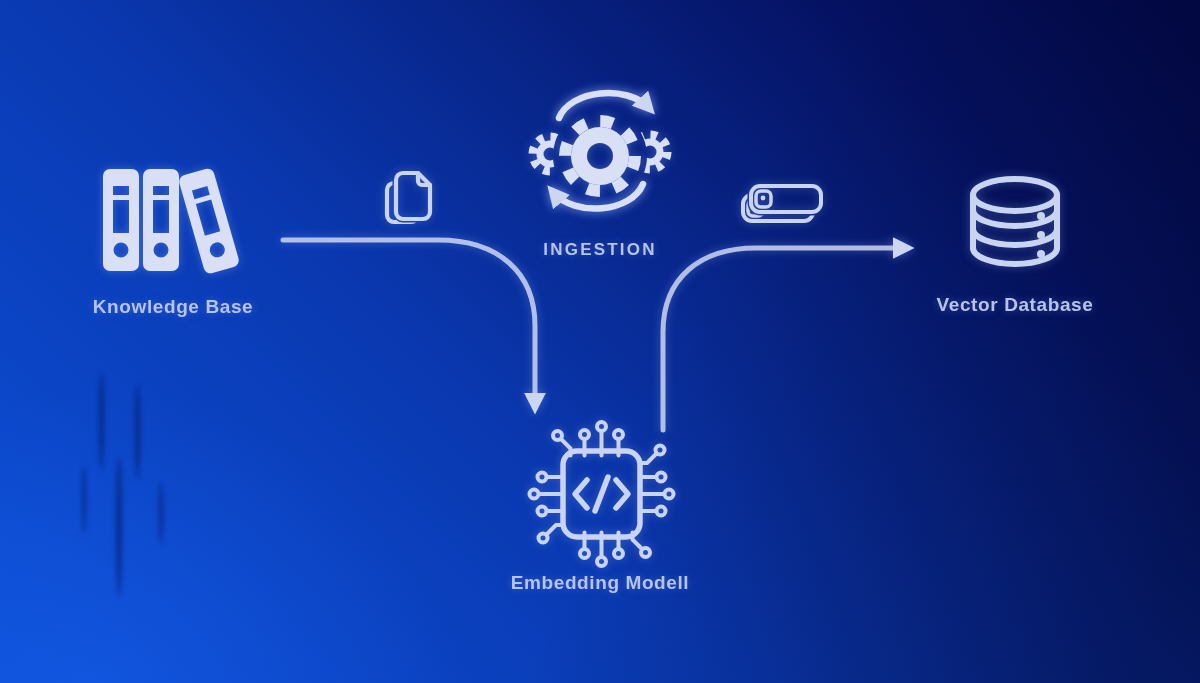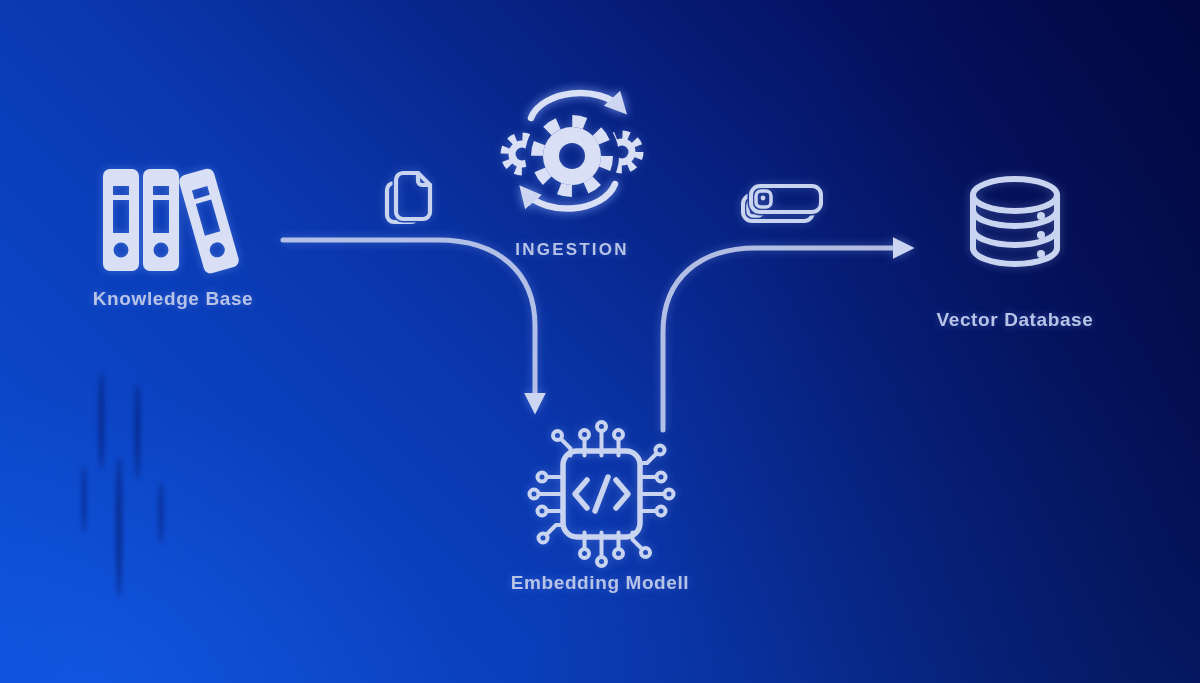--- a/index.html
+++ b/index.html
@@ -70,38 +70,38 @@
         <path transform="translate(46,6)" d="M7,0 H29 A7,7 0 0 1 36,7 V95 A7,7 0 0 1 29,102 H7 A7,7 0 0 1 0,95 V7 A7,7 0 0 1 7,0 Z
              M10,17 H26 V26 H10 Z
              M10,31 H26 V64 H10 Z
              M18,81 m-7.5,0 a7.5,7.5 0 1 0 15,0 a7.5,7.5 0 1 0 -15,0 Z"></path>
         <path transform="translate(94,7) rotate(-16 18 51)" d="M7,0 H29 A7,7 0 0 1 36,7 V95 A7,7 0 0 1 29,102 H7 A7,7 0 0 1 0,95 V7 A7,7 0 0 1 7,0 Z
              M10,17 H26 V26 H10 Z
              M10,31 H26 V64 H10 Z
              M18,81 m-7.5,0 a7.5,7.5 0 1 0 15,0 a7.5,7.5 0 1 0 -15,0 Z"></path>
       </g>
     </svg>
-    <div class="label" style="margin-top:2px;">Knowledge Base</div>
+    <div class="label" style="margin-top:10px;">Knowledge Base</div>
   </div>
 
   <div class="floating-icon" style="left:382px;top:170px;">
     <svg class="icon" width="56" height="56" viewBox="0 0 56 56">
       <defs>
         <mask id="cm" maskUnits="userSpaceOnUse" x="0" y="0" width="56" height="56">
           <rect width="56" height="56" fill="#fff"></rect>
           <path d="M21,3 h15 l12,12 v27 a7,7 0 0 1 -7,7 h-20 a7,7 0 0 1 -7,-7 v-32 a7,7 0 0 1 7,-7 Z" fill="#000" stroke="#000" stroke-width="7"></path>
         </mask>
       </defs>
       <rect class="outline" mask="url(#cm)" x="5" y="13" width="31" height="39" rx="7" stroke-width="4.2"></rect>
       <path class="outline" stroke-width="4.2" d="M21,3 h15 l12,12 v27 a7,7 0 0 1 -7,7 h-20 a7,7 0 0 1 -7,-7 v-32 a7,7 0 0 1 7,-7 Z"></path>
       <path class="outline" stroke-width="4.2" d="M36,3 v8 a4,4 0 0 0 4,4 h8"></path>
     </svg>
   </div>
 
-  <div class="node" style="left:487px;top:78px;width:170px;">
+  <div class="node" style="left:515px;top:78px;width:170px;">
     <svg class="icon bright" width="150" height="145" viewBox="0 0 150 145">
       <defs>
         <mask id="gm" maskUnits="userSpaceOnUse" x="0" y="0" width="150" height="145">
           <rect width="150" height="145" fill="#000"></rect>
           <g transform="translate(25,76)">
             <circle r="13.5" fill="#fff"></circle>
             <circle r="17" fill="none" stroke="#fff" stroke-width="9" stroke-dasharray="6.5 6.85"></circle>
           </g>
           <g transform="translate(125,74)">
             <circle r="13.5" fill="#fff"></circle>
@@ -155,21 +155,21 @@
         <path d="M14,30 V83"></path>
         <path d="M98,30 V83"></path>
         <path d="M14,45 A42,16 0 0 0 98,45"></path>
         <path d="M14,64 A42,16 0 0 0 98,64"></path>
         <path d="M14,83 A42,16 0 0 0 98,83"></path>
       </g>
       <circle cx="82" cy="51" r="4" fill="currentColor"></circle>
       <circle cx="82" cy="70" r="4" fill="currentColor"></circle>
       <circle cx="82" cy="89" r="4" fill="currentColor"></circle>
     </svg>
-    <div class="label" style="margin-top:31px;">Vector Database</div>
+    <div class="label" style="margin-top:16px;">Vector Database</div>
   </div>
 
   <div class="node" style="left:505px;top:417px;width:190px;">
     <svg class="icon" width="145" height="150" viewBox="0 0 145 150">
       <g id="tr" class="outline" stroke-width="4">
         <path d="M112,60 h16"></path>
           <circle cx="133" cy="60" r="4.5"></circle>
         <path d="M112,77 h24"></path>
           <circle cx="141" cy="77" r="4.5"></circle>
         <path d="M112,94 h16"></path>

